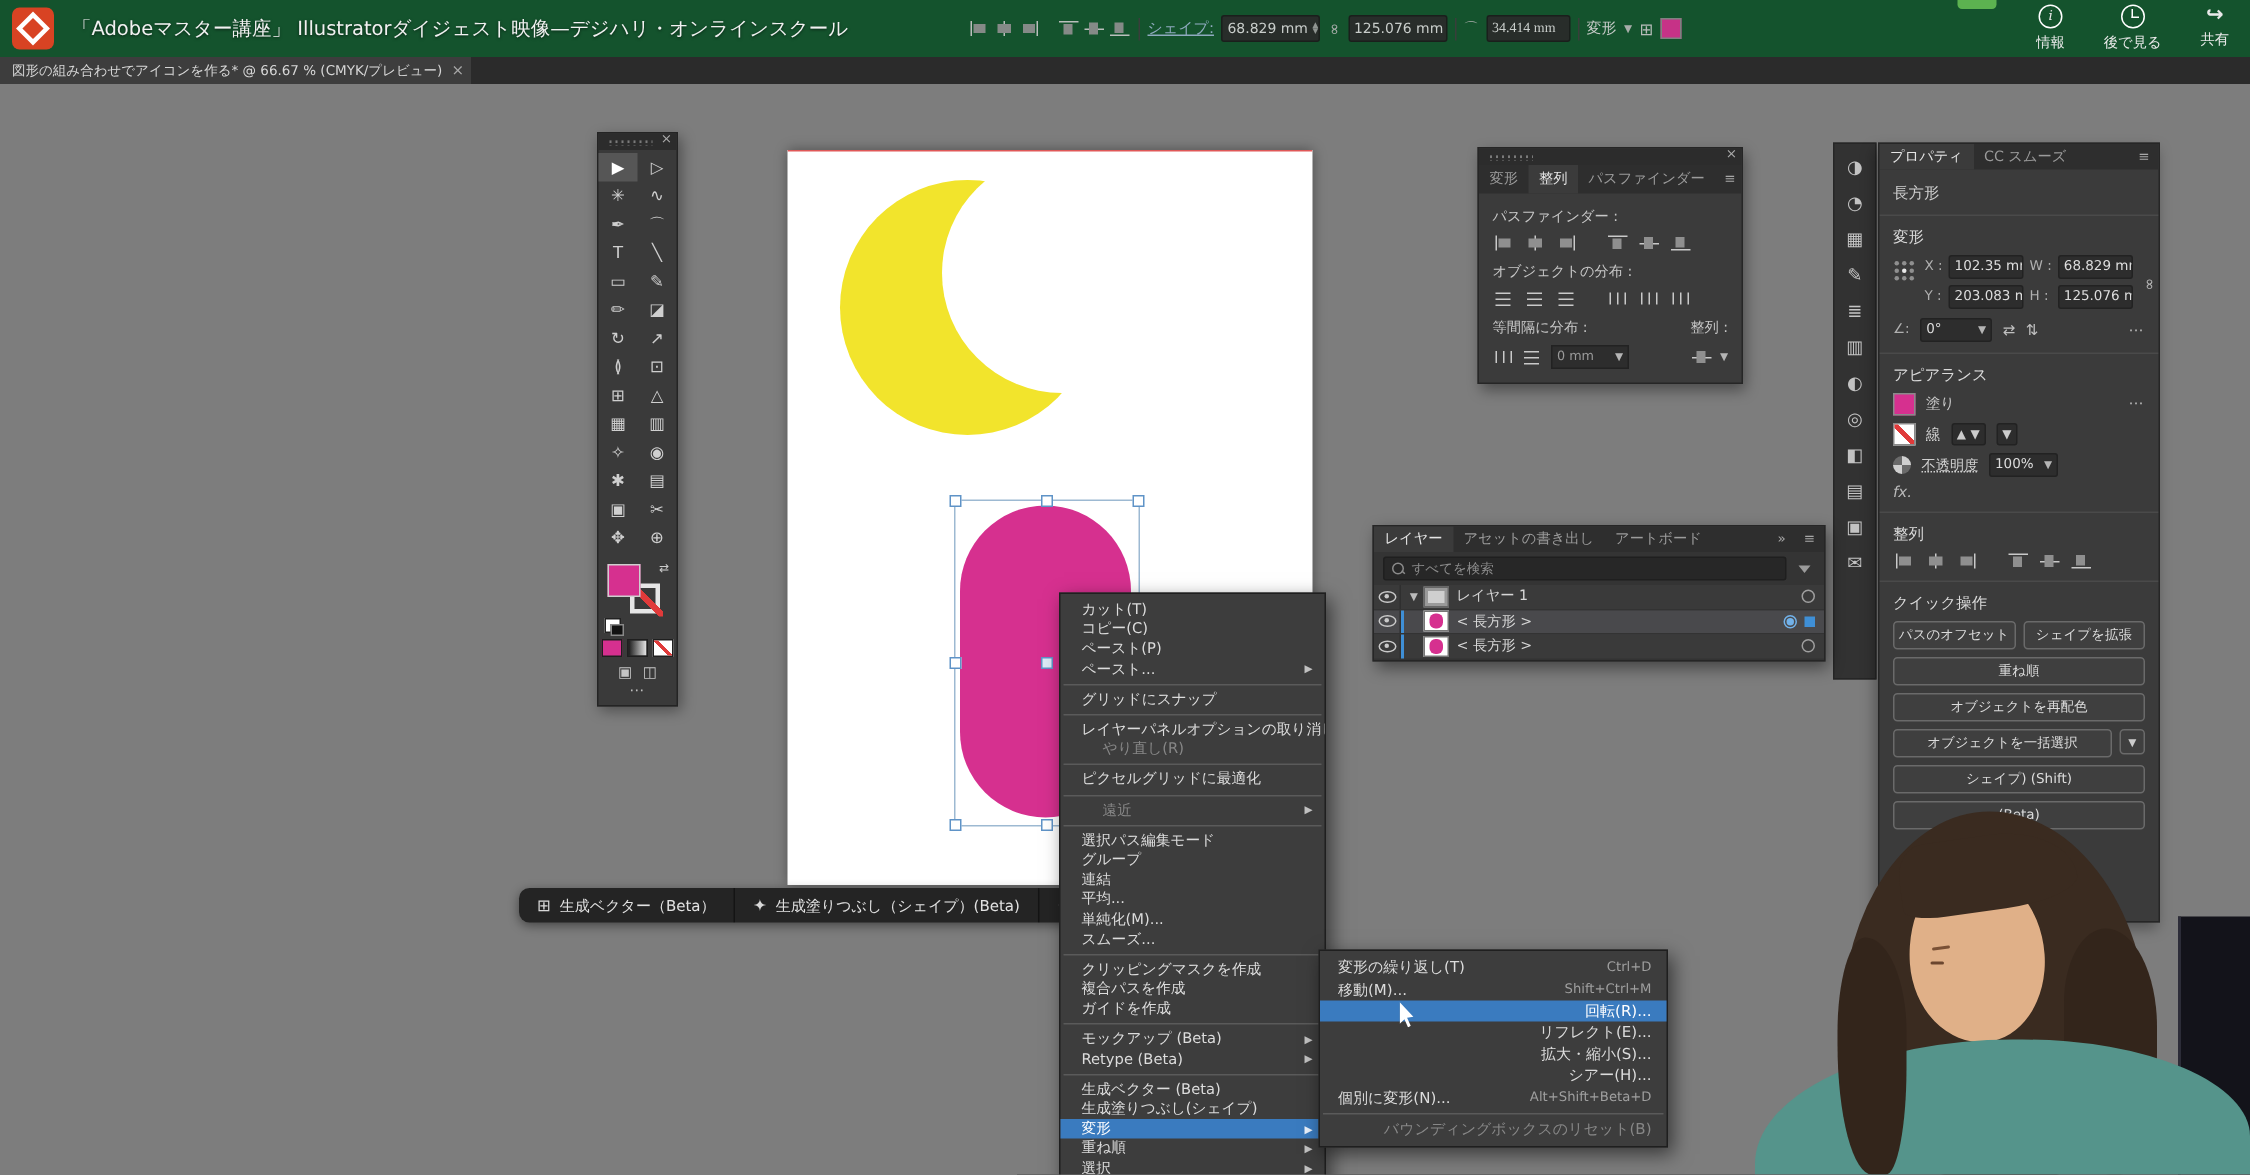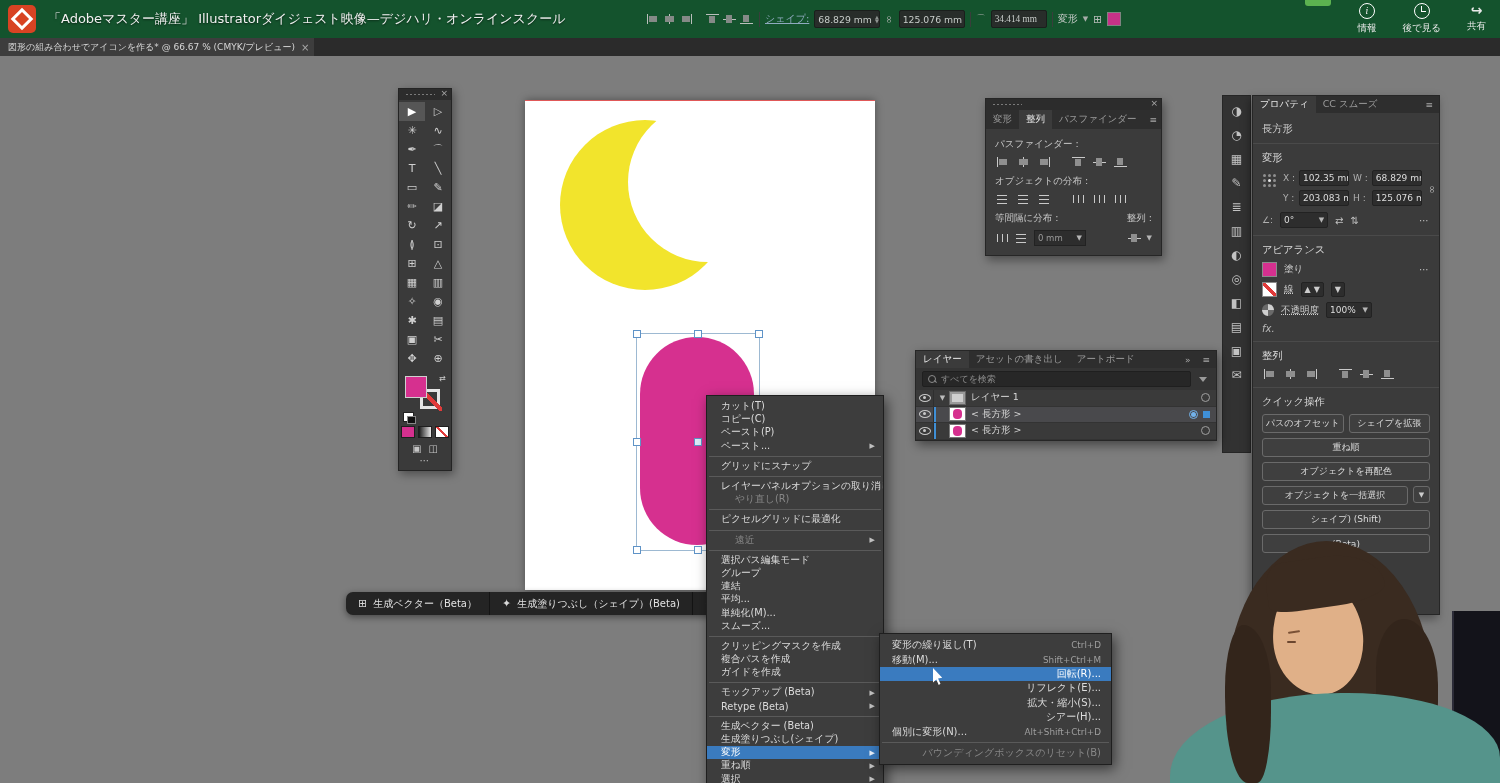--- a/index.html
+++ b/index.html
@@ -758,21 +758,21 @@
         <span class="ml">リフレクト(E)...</span>
       </div>
       <div class="menu-item">
         <span class="ml">拡大・縮小(S)...</span>
       </div>
       <div class="menu-item">
         <span class="ml">シアー(H)...</span>
       </div>
       <div class="menu-item">
         <span class="ml">個別に変形(N)...</span>
-        <span class="sc">Alt+Shift+Ctrl+D</span>
+        <span class="sc">Alt+Shift+Beta+D</span>
       </div>
       <div class="menu-sep"></div>
       <div class="menu-item disabled">
         <span class="ml">バウンディングボックスのリセット(B)</span>
       </div>
     </div>
 
   <div class="person">
     <div class="monitor"></div>
     <div class="hair"></div>

